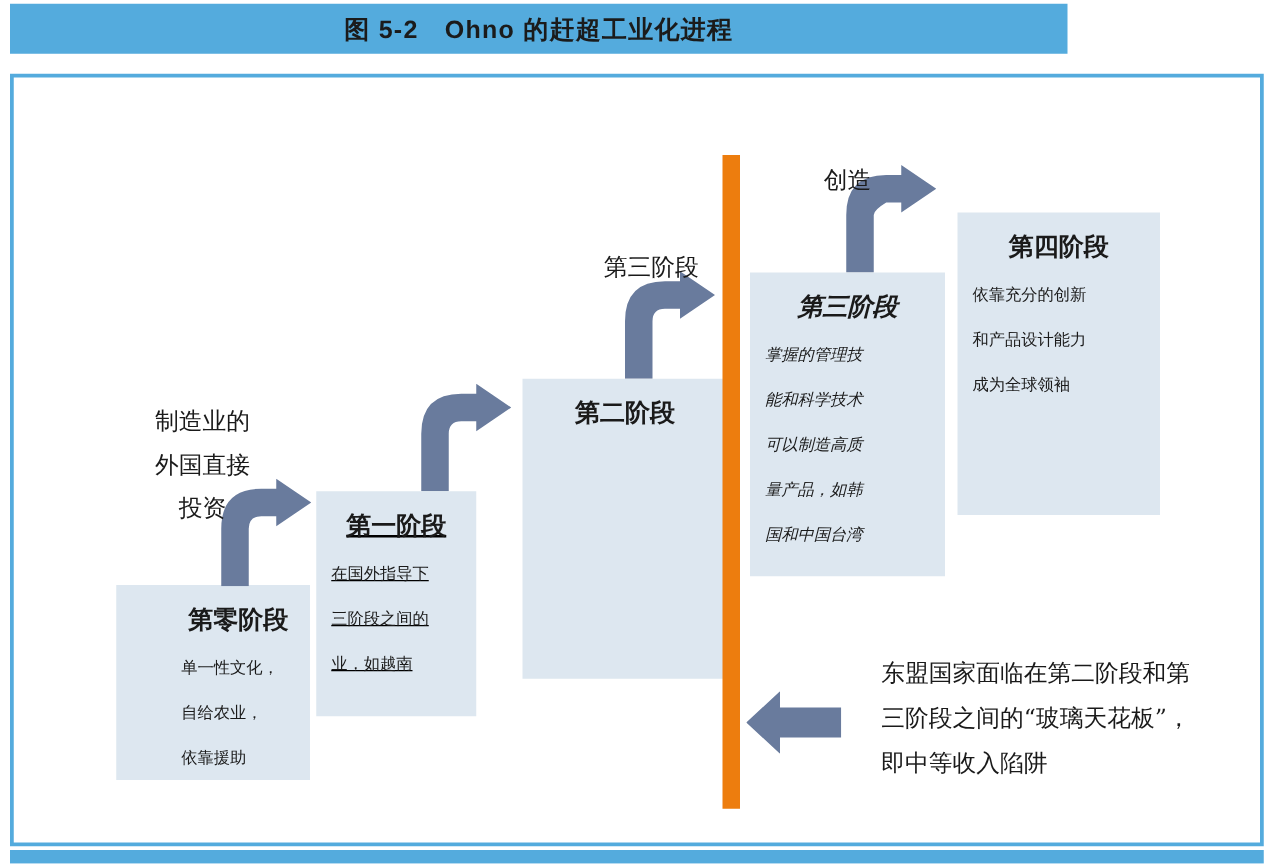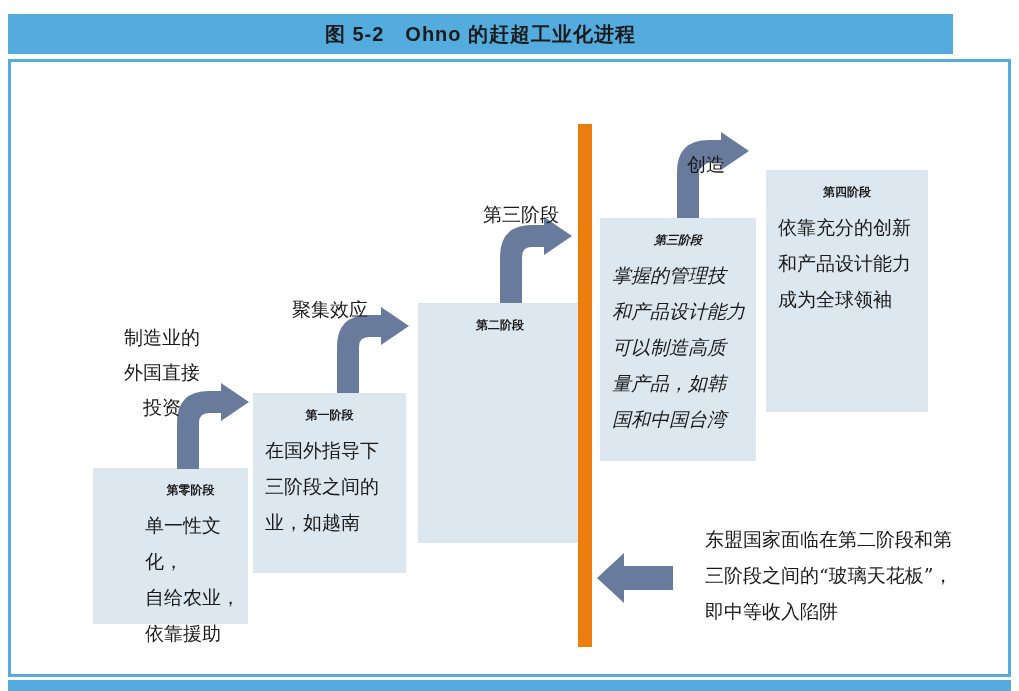--- a/index.html
+++ b/index.html
@@ -1,57 +1,57 @@
 <!DOCTYPE html>
 <html><head>
 <meta charset="utf-8">
 <style>
   html,body { margin:0; padding:0; background:#ffffff; }
   .canvas {
     position:relative; width:1019px; height:691px; background:#ffffff;
     font-family:"DejaVu Serif", serif; overflow:hidden;
   }
   .header-bar {
-    position:absolute; left:8px; top:14px; width:945px; height:40px;
+    position:absolute; left:8px; top:3px; width:846px; height:40px;
     background:#54abdd; display:flex; align-items:center; justify-content:center;
   }
   .header-title {
     font-family:"Liberation Sans", sans-serif; font-weight:bold;
     font-size:20px; color:#1b1b1b; letter-spacing:1px;
   }
   .main-box {
     position:absolute; left:8px; top:59px; width:1003px; height:618px;
     box-sizing:border-box; border:3px solid #54abdd; background:#ffffff;
   }
   .bottom-strip {
     position:absolute; left:8px; top:680px; width:1003px; height:11px;
     background:#54abdd;
   }
   .stage { position:absolute; background:#dde7f0; box-sizing:border-box; }
   .stage-title {
-    text-align:center; font-weight:bold; font-size:12px; color:#1a1a1a;
+    text-align:center; font-weight:bold; font-size:20px; color:#1a1a1a;
     padding-top:14px;
   }
   .stage-body {
-    font-size:19px; color:#1a1a1a; line-height:36px;
+    font-size:13px; color:#1a1a1a; line-height:36px;
     padding:8px 6px 0 12px; white-space:pre-line;
   }
   .s0 { left:93px;  top:468px; width:155px; height:156px;padding-left:40px; }
-  .s1 { left:253px; top:393px; width:153px; height:180px; }
+  .s1 { left:253px; top:393px; width:128px; height:180px;text-decoration:underline; }
   .s2 { left:418px; top:303px; width:164px; height:240px; }
   .s3 { left:600px; top:218px; width:156px; height:243px;font-style:italic; }
   .s4 { left:766px; top:170px; width:162px; height:242px; }
   .arrow-label {
     position:absolute; font-size:19px; color:#1a1a1a; line-height:35px;
     white-space:pre-line; text-align:center;
   }
   .lbl-fdi  { left:114px; top:320px; width:96px; }
   .lbl-agg  { left:275px; top:292px; width:110px; }
   .lbl-tech { left:466px; top:197px; width:110px; }
-  .lbl-cre  { left:666px; top:127px; width:80px;margin-top:20px; }
+  .lbl-cre  { left:638px; top:127px; width:80px; }
   .bent-arrow { position:absolute; width:86px; height:86px; }
   .a0 { left:163px; top:383px; }
   .a1 { left:323px; top:307px; }
   .a2 { left:486px; top:217px; }
   .a3 { left:663px; top:132px; }
   .orange-bar {
     position:absolute; left:578px; top:124px; width:14px; height:523px;
     background:#ed7d0e;
   }
   .left-arrow { position:absolute; left:597px; top:553px; width:76px; height:50px; }
@@ -85,21 +85,21 @@
 业，如越南</div>
   </div>
 
   <div class="stage s2">
     <div class="stage-title">第二阶段</div>
   </div>
 
   <div class="stage s3">
     <div class="stage-title">第三阶段</div>
     <div class="stage-body">掌握的管理技
-和产品设计能力
+能和科学技术
 可以制造高质
 量产品，如韩
 国和中国台湾</div>
   </div>
 
   <div class="stage s4">
     <div class="stage-title">第四阶段</div>
     <div class="stage-body">依靠充分的创新
 和产品设计能力
 成为全球领袖</div>
@@ -114,21 +114,20 @@
   <svg class="bent-arrow a2" viewBox="0 0 86 86">
     <path d="M14,86 L14,40 Q14,8 46,8 L58,8 L58,0 L86,19 L58,38 L58,30 L46,30 Q36,30 36,40 L36,86 Z" fill="#697b9d"></path>
   </svg>
   <svg class="bent-arrow a3" viewBox="0 0 86 86">
     <path d="M14,86 L14,40 Q14,8 46,8 L58,8 L58,0 L86,19 L58,38 L58,30 L46,30 Q36,36 36,40 L36,86 Z" fill="#697b9d"></path>
   </svg>
 
   <div class="arrow-label lbl-fdi">制造业的
 外国直接
 投资</div>
-  <div class="arrow-label lbl-agg">聚集效应</div>
   <div class="arrow-label lbl-tech">第三阶段</div>
   <div class="arrow-label lbl-cre">创造</div>
 
   <div class="orange-bar"></div>
 
   <svg class="left-arrow" viewBox="0 0 76 50">
     <polygon points="0,25 27,0 27,13 76,13 76,37 27,37 27,50" fill="#697b9d"></polygon>
   </svg>
 
   <div class="ceiling-note">东盟国家面临在第二阶段和第

